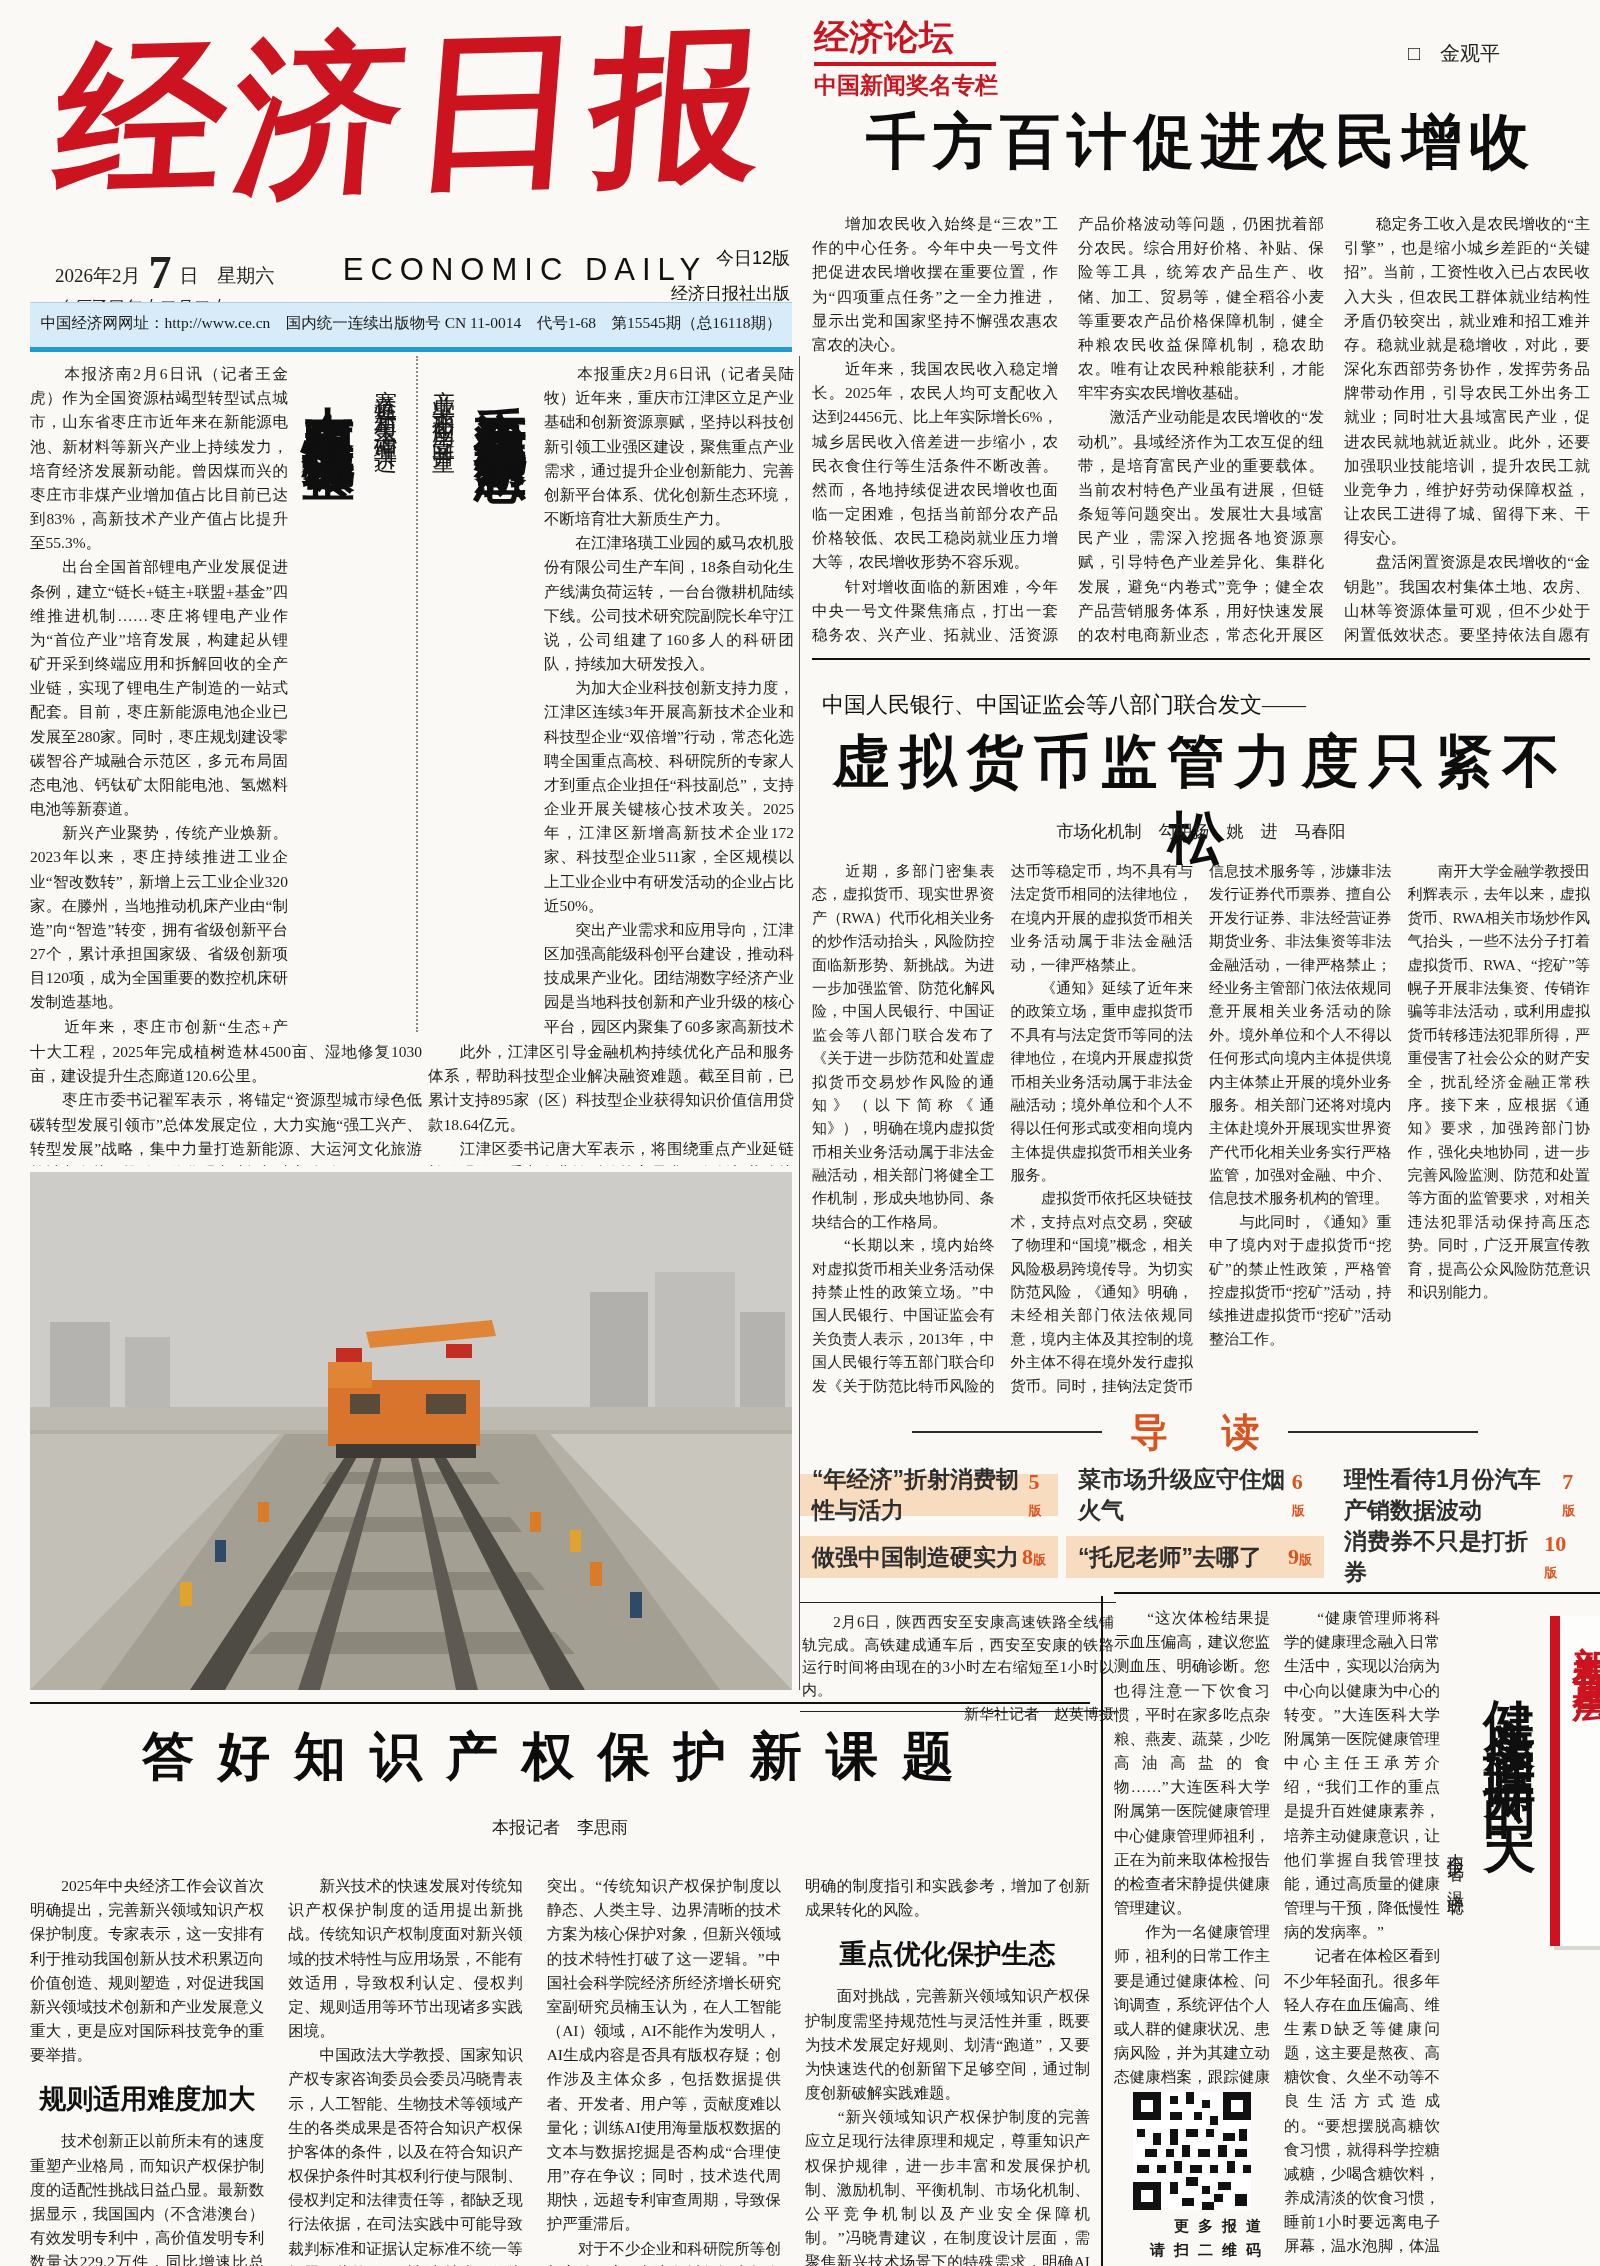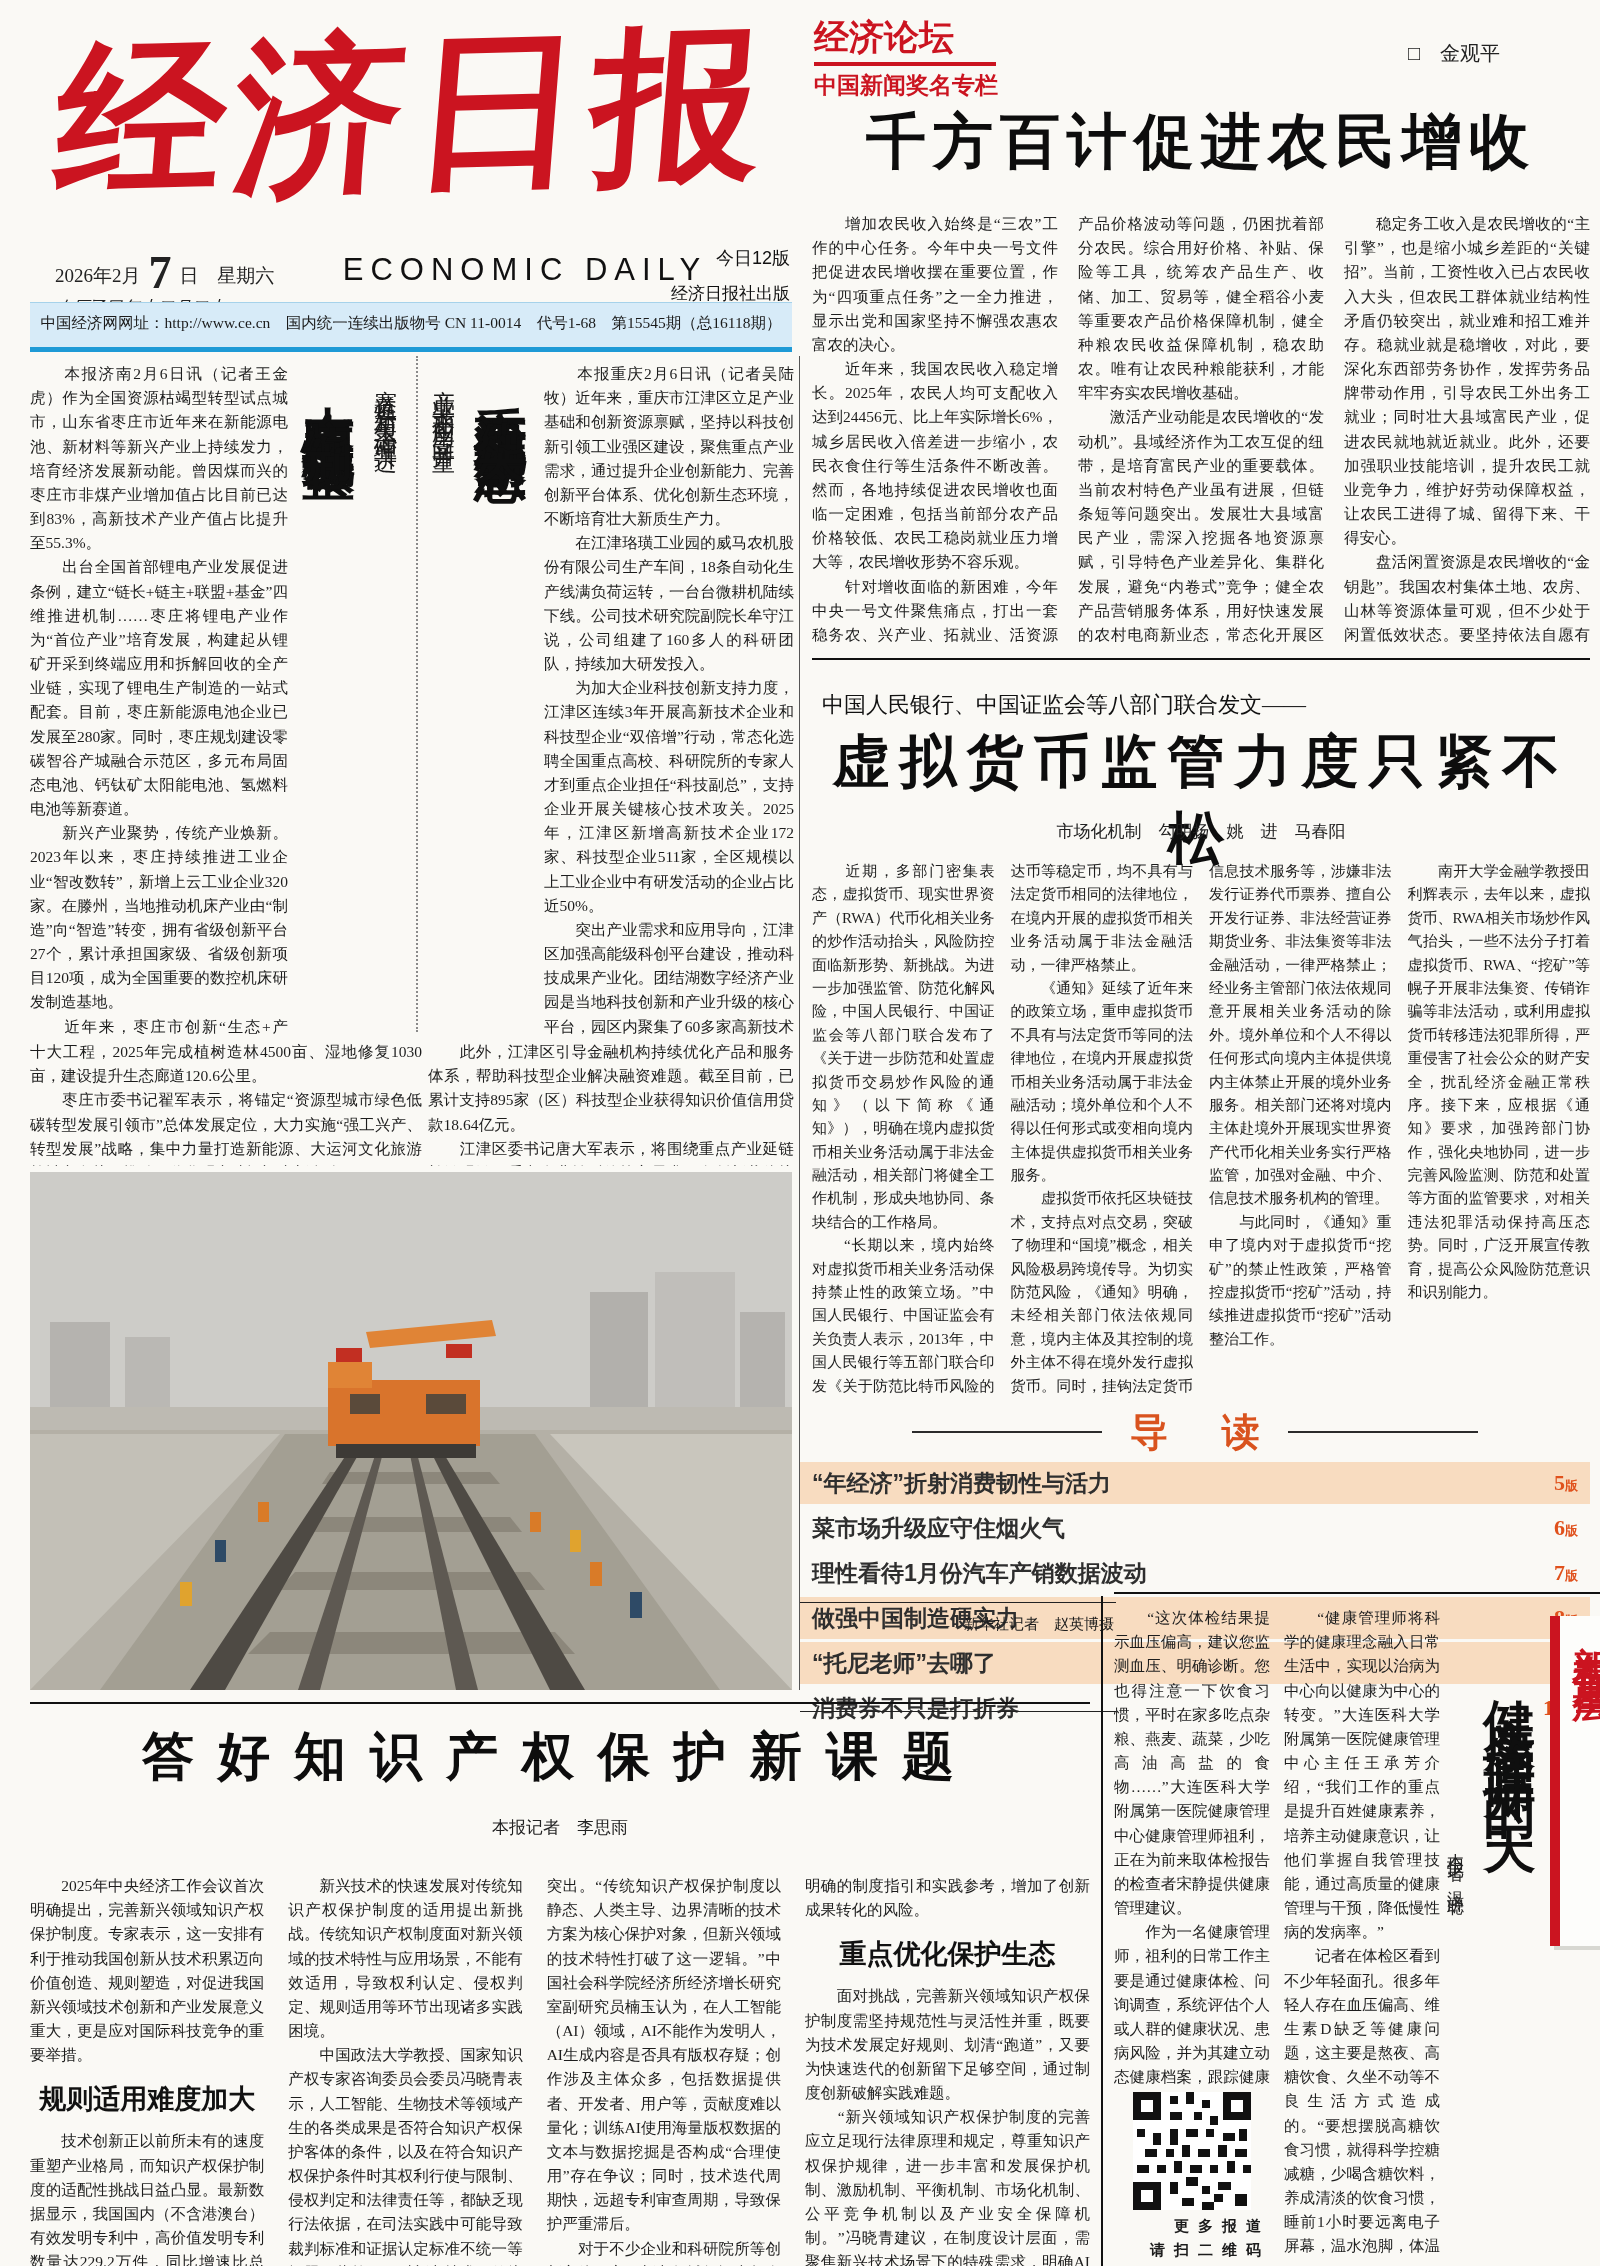--- a/index.html
+++ b/index.html
@@ -36,21 +36,21 @@
   .vc-headline{left:812px;top:724px;width:778px;text-align:center;font-size:57px;font-weight:bold;
                letter-spacing:10px;color:#0d0d0d;}
   .vc-byline{left:812px;top:820px;width:778px;text-align:center;font-size:17px;color:#222;}
   .vc-cols{left:812px;top:860px;width:778px;height:538px;display:flex;gap:16px;}
   .vc-cols>div{flex:1 1 0;font-size:15px;}
   
   .dd-box{left:800px;top:1406px;width:790px;height:190px;}
   .dd-head{display:flex;align-items:center;justify-content:center;height:52px;}
   .dd-line{width:190px;height:2px;background:#2b2b2b;}
   .dd-title-txt{font-size:38px;font-weight:bold;color:#d9531e;letter-spacing:22px;margin:0 6px 0 28px;}
-  .dd-grid{display:grid;grid-template-columns:1fr;grid-auto-rows:42px;gap:3px 8px;margin-top:4px;}
+  .dd-grid{display:grid;grid-template-columns:1fr 1fr 1fr;grid-auto-rows:42px;gap:20px 8px;margin-top:16px;}
   .dd-cell{display:flex;align-items:center;justify-content:space-between;padding:0 12px;}
   .dd-cell.shaded{background:#f8dcc0;}
   .dd-t{font-size:23px;font-weight:bold;color:#2e2e2e;font-family:"Liberation Sans","DejaVu Sans",sans-serif;}
   .dd-p{color:#e0511c;font-weight:bold;font-size:22px;}
   .dd-p i{font-style:normal;font-size:13px;}
   
   .la-zone{left:30px;top:356px;width:765px;height:812px;}
   .la-body{position:absolute;font-size:15.5px;}
   .vhead{position:absolute;font-weight:bold;color:#0f0f0f;font-size:52px;line-height:64px;letter-spacing:4px;}
   .vkick{position:absolute;font-size:23px;color:#1a1a1a;letter-spacing:6px;}
@@ -222,20 +222,21 @@
     <rect x="500" y="340" width="11" height="20" fill="#d97b28"></rect>
     <rect x="540" y="358" width="11" height="22" fill="#e0a32e"></rect>
     <rect x="185" y="368" width="11" height="22" fill="#2e4a66"></rect>
     <rect x="560" y="390" width="12" height="24" fill="#d97b28"></rect>
     <rect x="150" y="410" width="12" height="24" fill="#e0a32e"></rect>
     <rect x="600" y="420" width="12" height="26" fill="#2e4a66"></rect>
   </svg>
 </div>
 
 <div class="abs caption">
+  <div class="pre">　　2月6日，陕西西安至安康高速铁路全线铺轨完成。高铁建成通车后，西安至安康的铁路运行时间将由现在的3小时左右缩短至1小时以内。</div>
   <div class="credit">新华社记者　赵英博摄</div>
 </div>
 
 <div class="abs ip-zone">
   <div class="ip-headline sans">答好知识产权保护新课题</div>
   <div class="ip-byline">本报记者　李思雨</div>
 </div>
 <div class="abs ip-cols">
   <div class="ip-col" style="width:240px;">
     <div class="jtext pre">　　2025年中央经济工作会议首次明确提出，完善新兴领域知识产权保护制度。专家表示，这一安排有利于推动我国创新从技术积累迈向价值创造、规则塑造，对促进我国新兴领域技术创新和产业发展意义重大，更是应对国际科技竞争的重要举措。</div>

